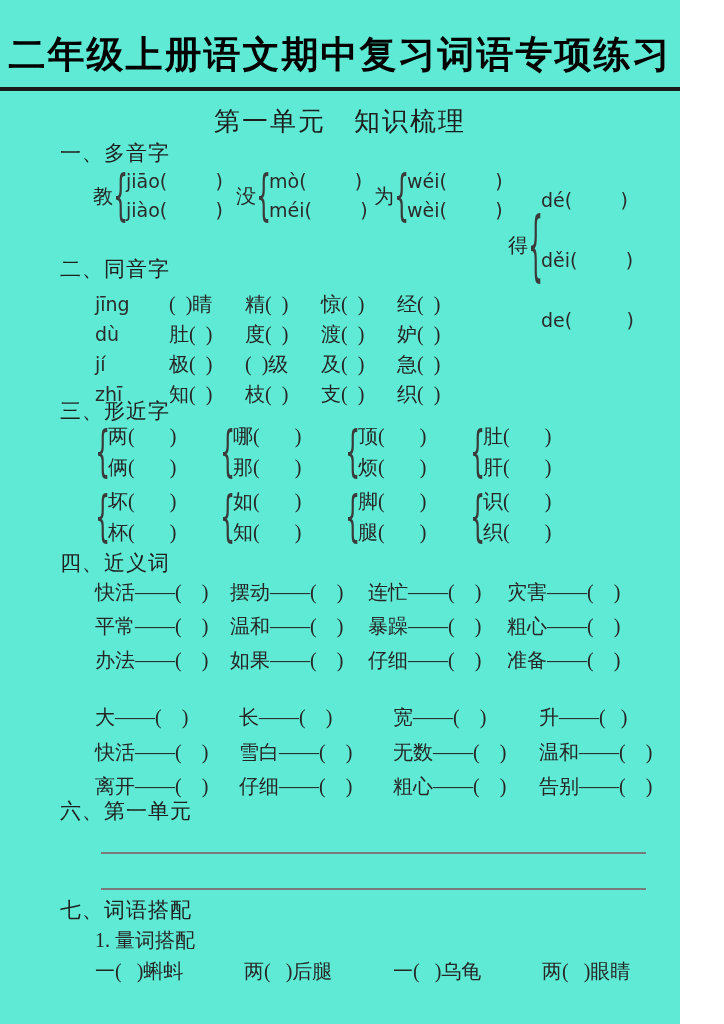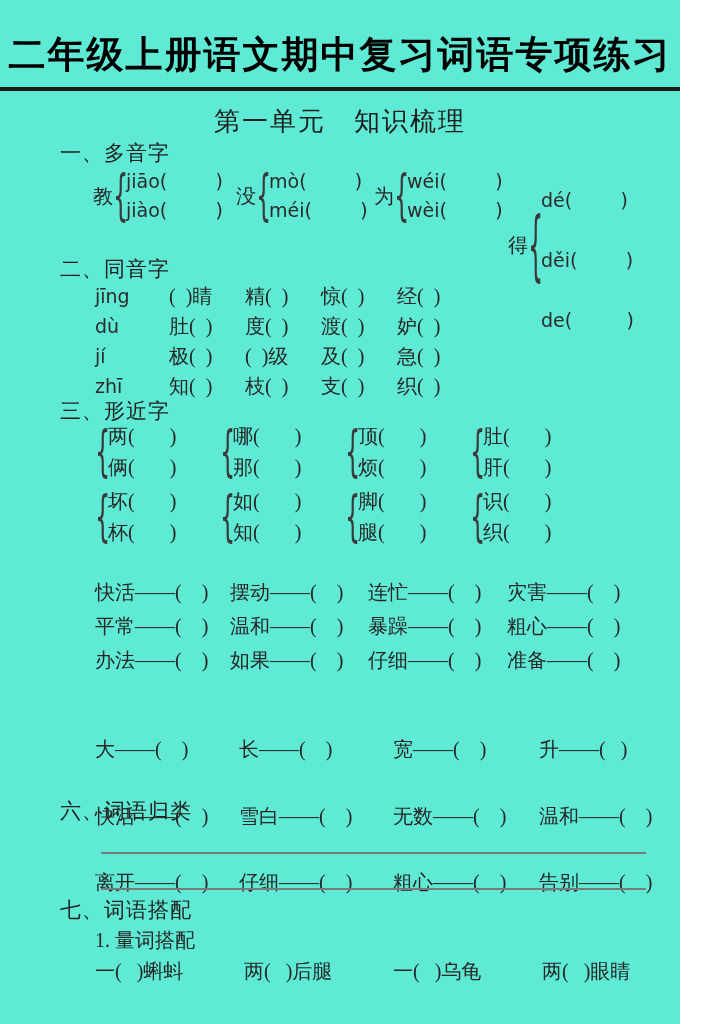--- a/index.html
+++ b/index.html
@@ -22,21 +22,21 @@
   .b3 { font-size:24px; transform:scaleY(3.2); }
   .readings span { display:block; line-height:29px; }
   .readings.r3 span { line-height:30px;margin-top:30px; }
   .hrow { line-height:30px; height:30px; }
   .pycol { display:inline-block; width:70px; }
   .hcell { display:inline-block; width:72px; }
   .lrow { display:flex; }
   .lgroup { display:flex; align-items:center; width:125px; }
   .pair span { display:block; line-height:31px; }
   .wrow33 { line-height:33px; }
-  .wrow32 { line-height:32.5px;margin-top:32px; }
+  .wrow32 { line-height:32.5px; }
   .witem { display:inline-block; }
   .ansrow { display:flex; width:551px; align-items:flex-end; }
   .ansline { flex:1; border-bottom:2px solid #7a7a7a; margin-left:6px; height:26px; }
 </style>
 </head>
 <body>
 
 <div class="page">
 
   <div class="abs title">二年级上册语文期中复习词语专项练习</div>
@@ -73,21 +73,21 @@
     <span class="zh">得</span>
     <span class="brace b3">{</span>
     <div class="readings r3">
       <span class="py">dé(        )</span>
       <span class="py">děi(        )</span>
       <span class="py">de(         )</span>
     </div>
   </div>
 
   <div class="abs sec-h" style="top:255px;left:60px">二、同音字</div>
-  <div class="abs" style="top:281px;left:95px">
+  <div class="abs" style="top:289px;left:95px">
     <div class="hrow">
       <span class="py pycol">jīng</span>
       <span class="zh hcell">(  )睛</span>
       <span class="zh hcell">精(  )</span>
       <span class="zh hcell">惊(  )</span>
       <span class="zh">经(  )</span>
     </div>
     <div class="hrow">
       <span class="py pycol">dù</span>
       <span class="zh hcell">肚(  )</span>
@@ -166,20 +166,21 @@
     </div>
     <div class="lgroup">
       <span class="brace b2">{</span>
       <div class="pair">
         <span class="zh">识(       )</span>
         <span class="zh">织(       )</span>
       </div>
     </div>
   </div>
 
+  <div class="abs sec-h" style="top:549px;left:60px">四、近义词</div>
   <div class="abs" style="top:576px;left:95px">
     <div class="wrow33">
       <span class="zh witem" style="width:131px">快活——(    )</span>
       <span class="zh witem" style="width:134px">摆动——(    )</span>
       <span class="zh witem" style="width:135px">连忙——(    )</span>
       <span class="zh witem">灾害——(    )</span>
     </div>
     <div class="wrow33">
       <span class="zh witem" style="width:131px">平常——(    )</span>
       <span class="zh witem" style="width:134px">温和——(    )</span>
@@ -208,21 +209,21 @@
       <span class="zh witem">温和——(    )</span>
     </div>
     <div class="wrow32">
       <span class="zh witem" style="width:140px">离开——(    )</span>
       <span class="zh witem" style="width:150px">仔细——(    )</span>
       <span class="zh witem" style="width:142px">粗心——(    )</span>
       <span class="zh witem">告别——(    )</span>
     </div>
   </div>
 
-  <div class="abs sec-h" style="top:797px;left:60px">六、词语归类</div>
+  <div class="abs sec-h" style="top:797px;left:60px">六、第一单元</div>
   <div class="abs ansrow" style="top:828px;left:95px">
     <span class="ansline"></span>
   </div>
   <div class="abs ansrow" style="top:864px;left:95px">
     <span class="ansline"></span>
   </div>
 
   <div class="abs sec-h" style="top:896px;left:60px">七、词语搭配</div>
   <div class="abs zh" style="top:927px;left:95px">1. 量词搭配</div>
   <div class="abs" style="top:958px;left:95px">

